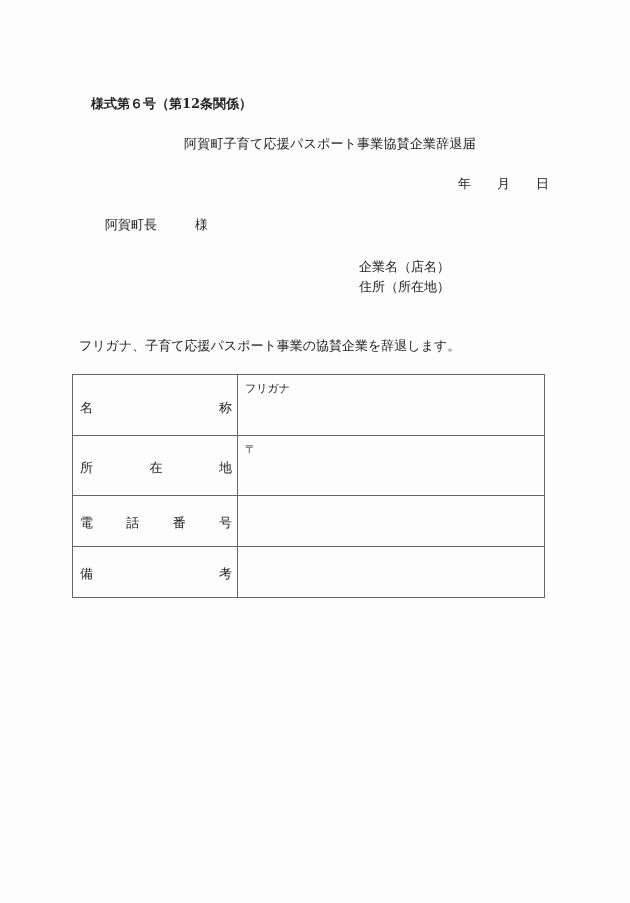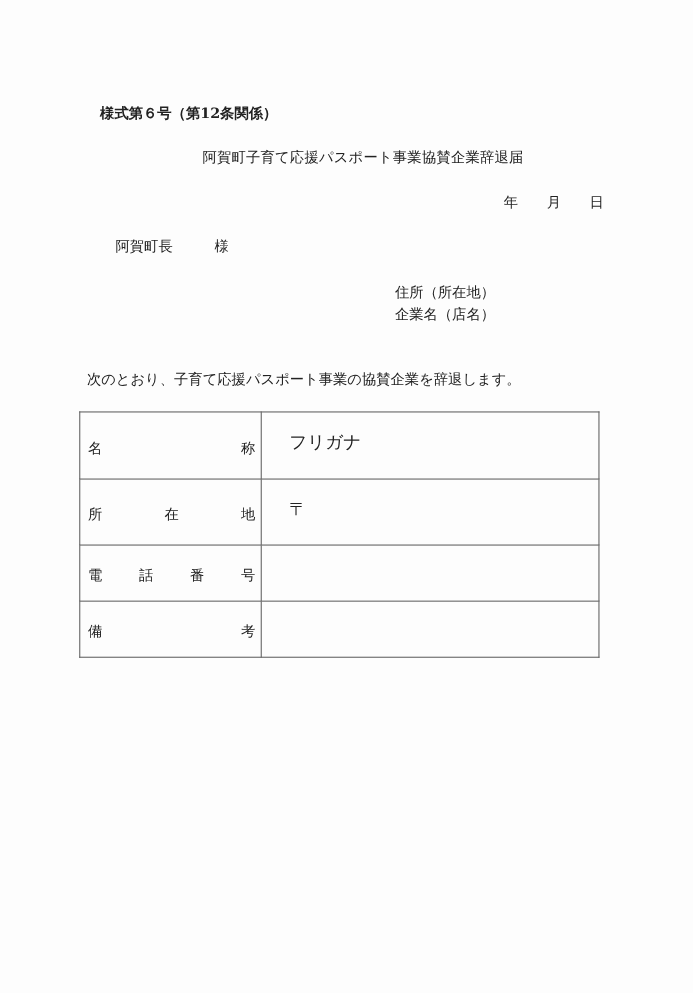--- a/index.html
+++ b/index.html
@@ -34,42 +34,42 @@
     border: 1px solid #666;
     padding: 0;
     vertical-align: top;
   }
   #info-table td.label { width: 164px; position: relative; }
   #info-table .label-inner {
     position: absolute; left: 7px; right: 5px;
     display: flex; justify-content: space-between;
   }
   #info-table td.value { position: relative; }
-  #info-table .value-note { position: absolute; left: 7px; top: 17px; font-size: 16px; margin-left: 18px; }
+  #info-table .value-note { position: absolute; left: 7px; top: 6px; font-size: 11px; }
 </style>
 </head>
 <body>
 
 <div class="abs" id="form-number">様式第６号（第12条関係）</div>
 <div class="abs" id="doc-title">阿賀町子育て応援パスポート事業協賛企業辞退届</div>
 
 <div class="abs" id="date-line">
   <span>年</span><span class="gap"></span><span>月</span><span class="gap"></span><span>日</span>
 </div>
 
 <div class="abs" id="addressee">
   <span>阿賀町長</span><span class="honorific">様</span>
 </div>
 
 <div class="abs" id="applicant">
+  <div>企業名（店名）</div>
   <div>住所（所在地）</div>
-  <div>企業名（店名）</div>
 </div>
 
-<div class="abs" id="intro">次のとおり、子育て応援パスポート事業の協賛企業を辞退します。</div>
+<div class="abs" id="intro">フリガナ、子育て応援パスポート事業の協賛企業を辞退します。</div>
 
 <table id="info-table">
   <tbody id="info-tbody">
       <tr style="height: 61px;">
         <td class="label">
           <div class="label-inner" style="top: 24px;">
             <span>名</span>
             <span>称</span>
           </div>
         </td>

